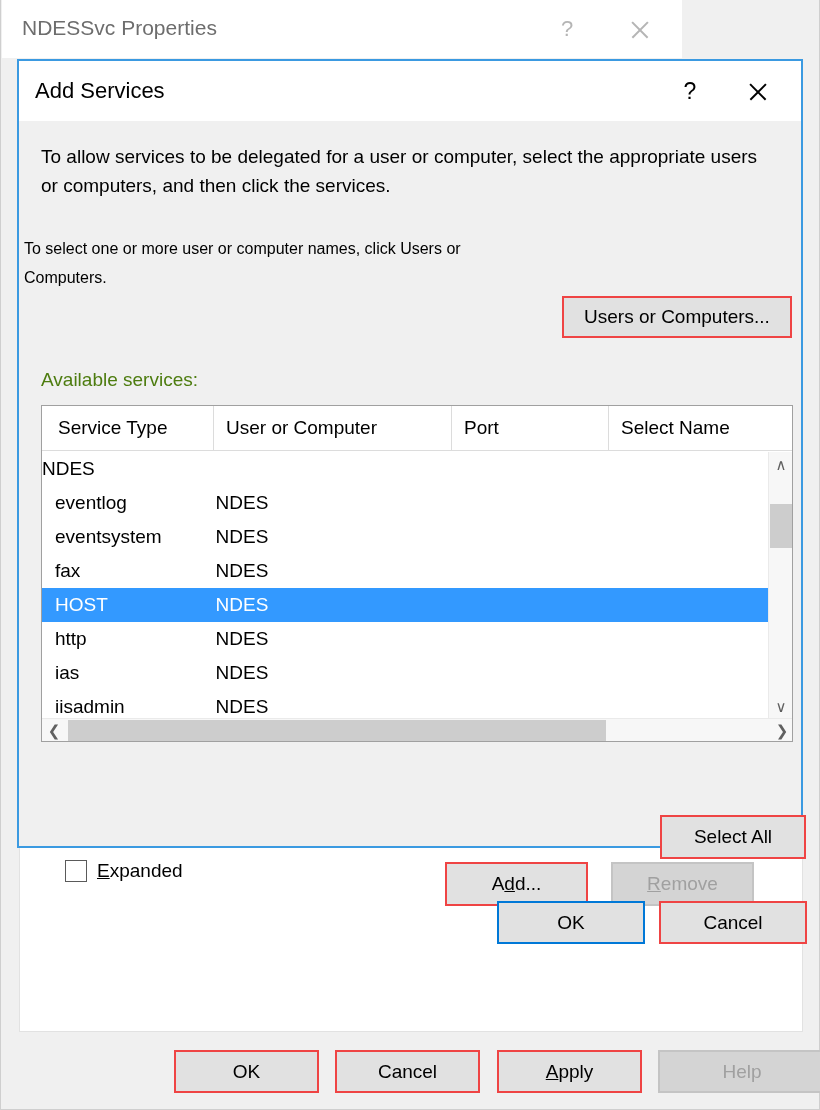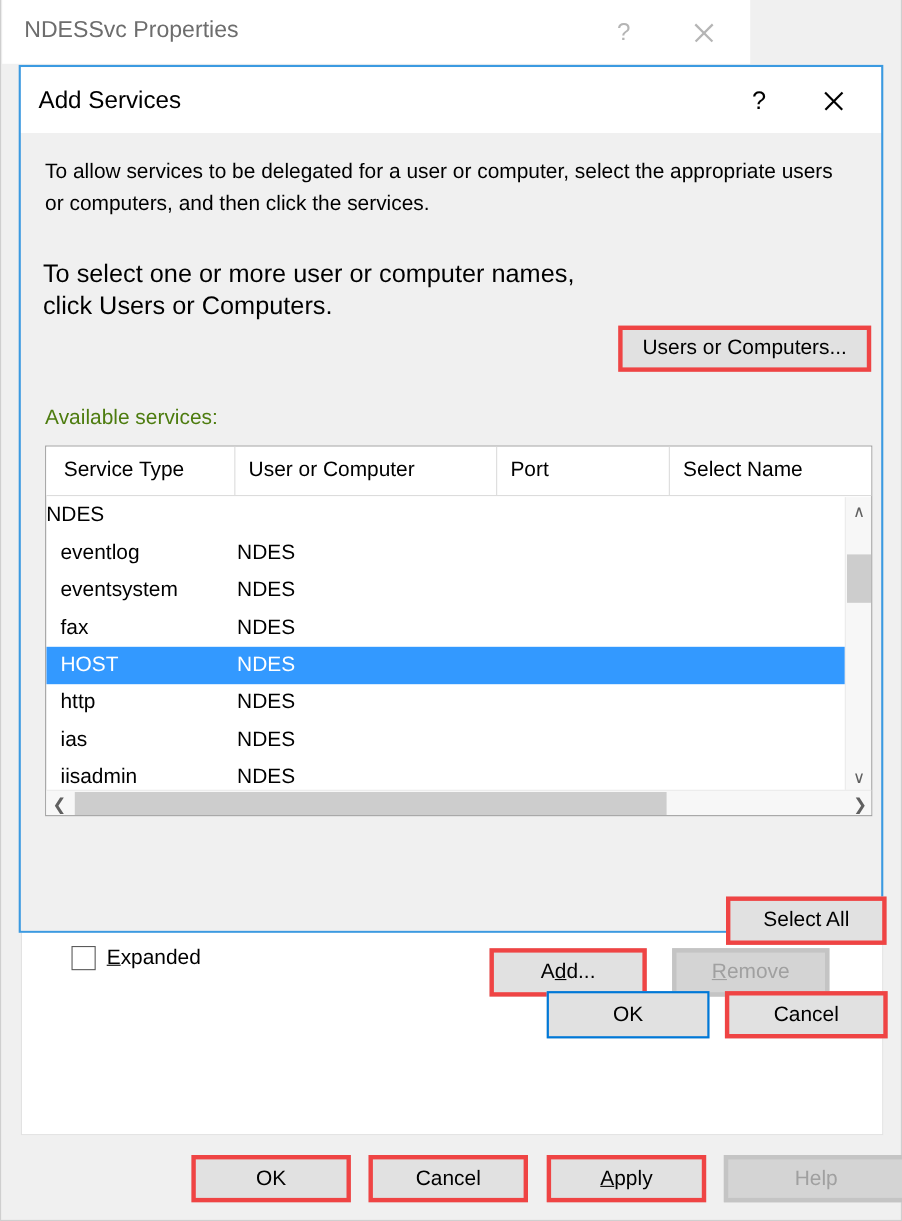--- a/index.html
+++ b/index.html
@@ -83,21 +83,21 @@
   }
   #expanded-label {
     font-size: 19px;
     color: #000;
     white-space: nowrap;
   }
 
   
   .winbtn {
     background: #e1e1e1;
-    border: 4px solid #ef4444;
+    border: 2px solid #ef4444;
     font-family: "Liberation Sans", sans-serif;
     font-size: 19px;
     color: #000000;
     display: flex; align-items: center; justify-content: center;
     cursor: default;
     white-space: nowrap;
     padding: 0;
   }
   .winbtn.disabled {
     background: #d4d4d4;
@@ -167,23 +167,23 @@
   #intro-text {
     position: absolute;
     left: 22px; top: 21px;
     width: 738px;
     font-size: 19px;
     line-height: 29px;
     color: #000000;
   }
   #select-text {
     position: absolute;
-    left: 20px; top: 113px;
+    left: 5px; top: 113px;
     width: 500px;
-    font-size: 23px;
+    font-size: 16px;
     line-height: 29px;
     color: #000000;
   }
   #users-or-computers-button {
     position: absolute;
     left: 543px; top: 175px;
     width: 230px; height: 42px;
   }
   #available-services-label {
     position: absolute;

